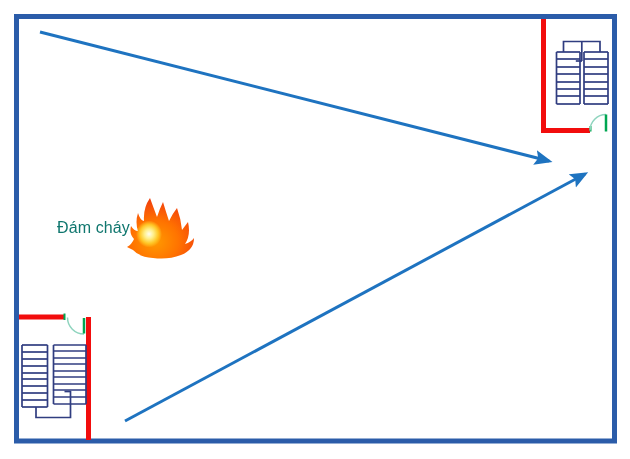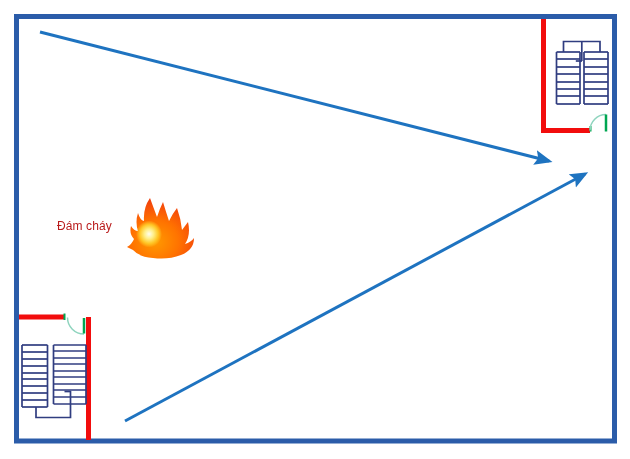--- a/index.html
+++ b/index.html
@@ -1,19 +1,19 @@
 <!DOCTYPE html>
 <html><head>
 <meta charset="utf-8">
 <style>
   html,body{margin:0;padding:0;background:#ffffff;}
   .stage{position:relative;width:630px;height:459px;background:#ffffff;overflow:hidden;
          font-family:"Liberation Sans", sans-serif;}
   .stage svg{position:absolute;left:0;top:0;}
-  .fire-label{position:absolute;left:57px;top:219px;font-size:12px;color:#b91c1c;
+  .fire-label{position:absolute;left:57px;top:219px;font-size:16px;color:#0f766e;
               letter-spacing:0.1px;white-space:nowrap;}
 </style>
 </head>
 <body>
 
 <div class="stage">
 
 <svg width="630" height="459" viewBox="0 0 630 459">
   <defs>
     <marker id="ah" markerWidth="8" markerHeight="6" refX="4.8" refY="2.5" orient="auto">

